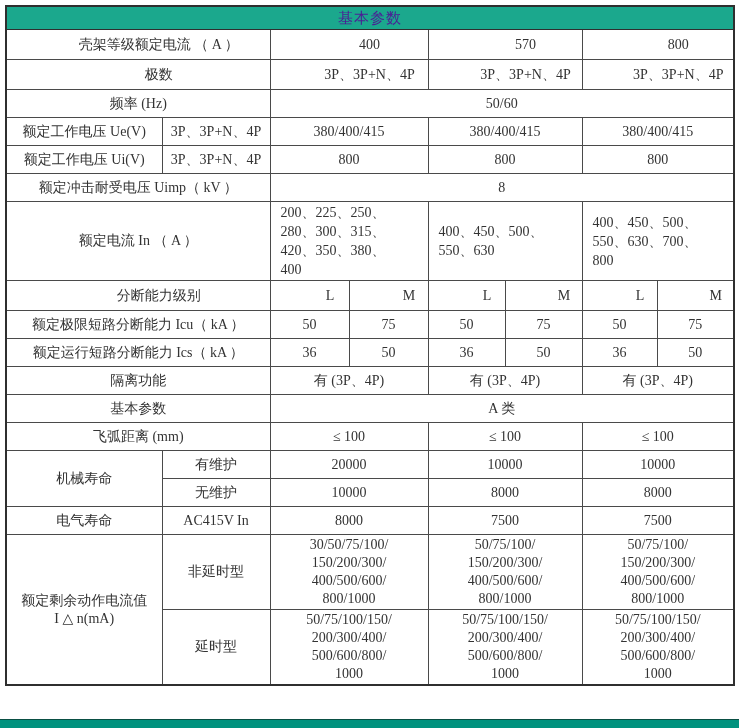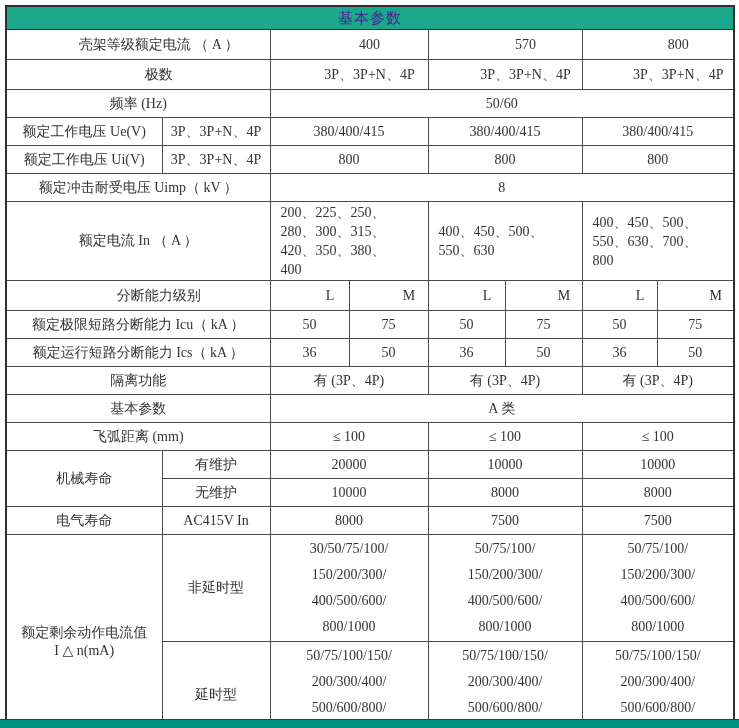--- a/index.html
+++ b/index.html
@@ -33,21 +33,21 @@
     color:#4c1d95;
     font-size:15px;
     height:20px;
     letter-spacing:1px;
     border-color:#2f2f2f;
   }
   td.h27{height:27px;padding-left:44px;}
   td.pre{white-space:pre-line;}
   td.left{text-align:left;padding-left:10px;}
   td.tight{line-height:19px;font-size:14px;}
-  td.loose{line-height:26px;font-family:Liberation Serif, serif;}
+  td.loose{line-height:18px;font-family:Liberation Serif, serif;}
   .footer-bar{
     position:absolute;left:0;bottom:0;
     width:739px;height:8px;
     background:#00927e;
     border-top:1px solid #0a4f44;
   }
 </style>
 </head>
 <body>
 

